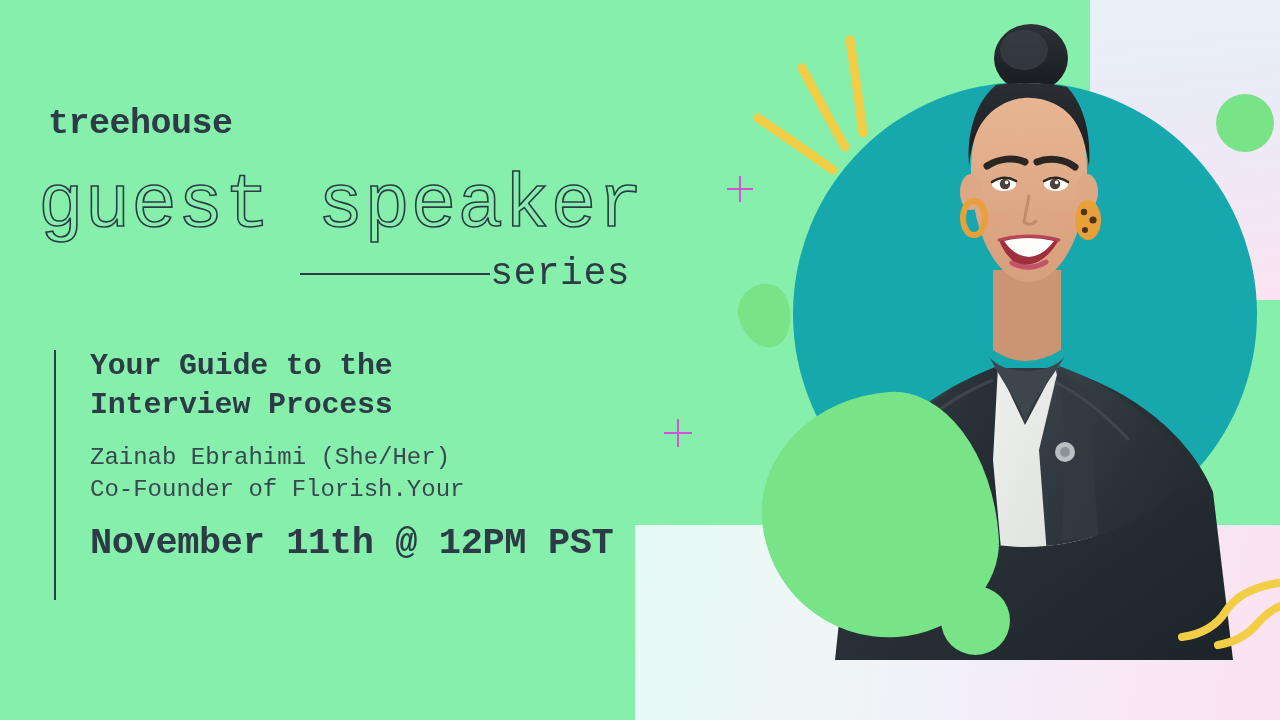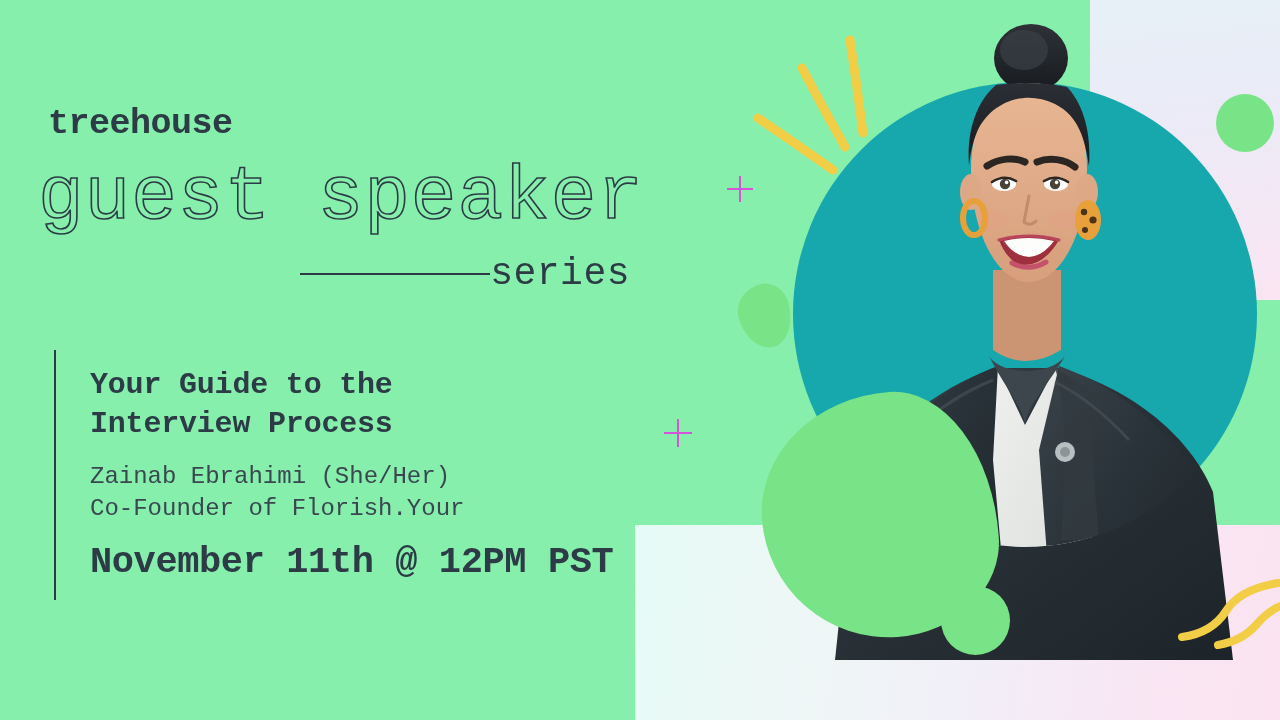--- a/index.html
+++ b/index.html
@@ -128,21 +128,21 @@
     top: 107px;
     font-size: 35px;
     font-weight: 700;
     letter-spacing: -0.5px;
     color: #2c3b45;
     line-height: 1;
   }
   .hero-outline {
     position: absolute;
     left: 38px;
-    top: 160px;
+    top: 168px;
     font-size: 76px;
     font-weight: 400;
     letter-spacing: 1px;
     line-height: 1;
     color: transparent;
     -webkit-text-stroke: 1.6px #2c3b45;
     white-space: nowrap;
   }
   .series-row {
     position: absolute;
@@ -173,21 +173,21 @@
     left: 54px;
     top: 350px;
     width: 2px;
     height: 250px;
     background: #2c3b45;
   }
 
   .detail-block {
     position: absolute;
     left: 90px;
-    top: 366px;
+    top: 347px;
     width: 560px;
   }
   .talk-title {
     font-size: 30px;
     font-weight: 600;
     color: #2c3b45;
     line-height: 1.3;
     letter-spacing: -0.2px;
     margin: 0;
     white-space: pre-line;

